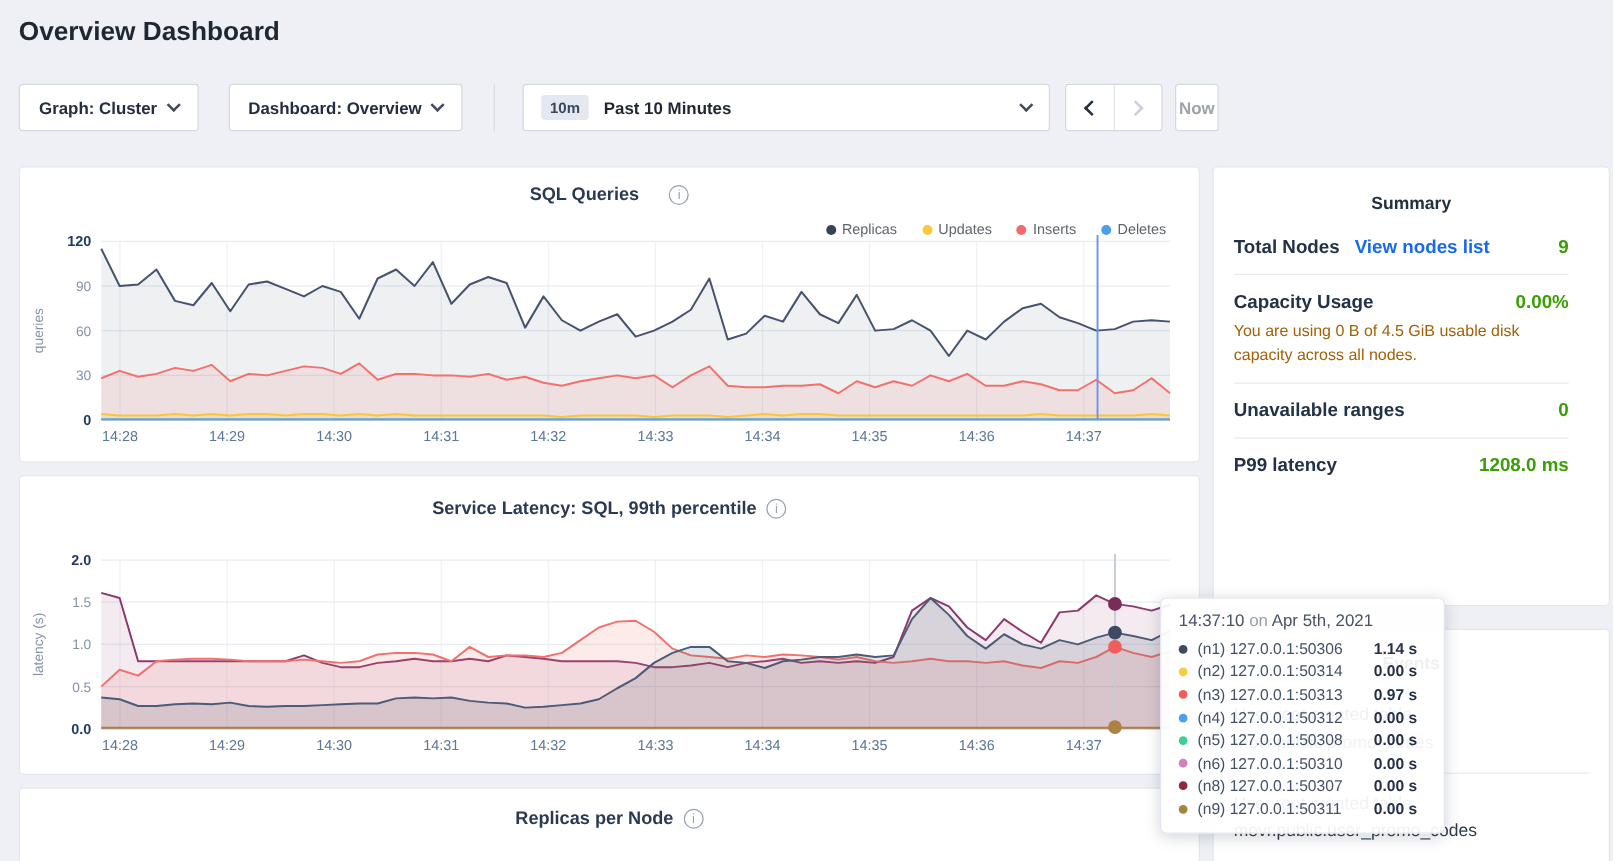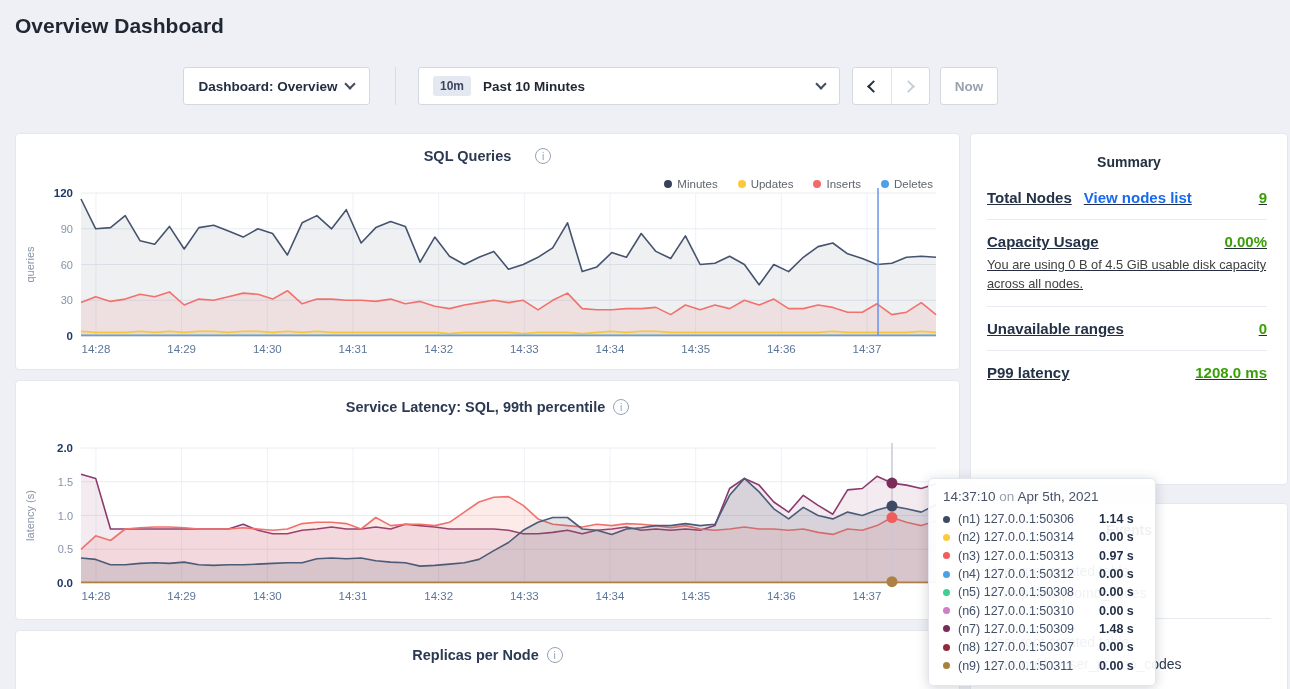--- a/index.html
+++ b/index.html
@@ -32,21 +32,21 @@
   .timepicker .chev { margin-left:auto; }
   .chev { width:8px; height:8px; border-right:2px solid #414b5f; border-bottom:2px solid #414b5f;
     transform:rotate(45deg); margin-top:-4px; display:inline-block; }
   .nav-group { position:absolute; left:837px; width:78px; height:38px; background:#fff;
     border:1px solid #d4d9e1; border-radius:3px; display:flex; }
   .nav-btn { flex:1; display:flex; align-items:center; justify-content:center; cursor:pointer; }
   .nav-btn + .nav-btn { border-left:1px solid #e2e6ec; }
   .arrow { width:9px; height:9px; border-right:2.5px solid #262f3d; border-bottom:2.5px solid #262f3d; }
   .arrow.left  { transform:rotate(135deg); margin-left:4px; }
   .arrow.right { transform:rotate(-45deg); border-color:#c9cfd8; margin-right:4px; }
-  #btn-now { left:925px; width:58px; font-size:13.5px; color:#9aa2ad; cursor:default;align-items:center; }
+  #btn-now { left:925px; width:35px; font-size:13.5px; color:#9aa2ad; cursor:default;align-items:center; }
   
   .card { position:absolute; background:#fff; border:1px solid #e4e7ed; border-radius:4px; }
   #card-sql      { left:15px;  top:133px; width:945px; height:237px; }
   #card-latency  { left:15px;  top:380px; width:945px; height:240px; }
   #card-replicas { left:15px;  top:630px; width:945px; height:200px; }
   #card-summary  { left:970px; top:133px; width:318px; height:352px; }
   #card-events   { left:970px; top:503px; width:318px; height:220px; }
   .chart-title { position:absolute; left:0; right:0; display:flex; align-items:center;
     justify-content:center; gap:8px; font-size:14.5px; font-weight:700; color:#2b3a52; }
   #card-sql .chart-title { top:14px;gap:24px; }
@@ -56,28 +56,28 @@
     color:#97a2b5; font-size:10.5px; line-height:14px; text-align:center; font-style:normal;
     font-weight:400; cursor:pointer; }
   .legend { position:absolute; right:26px; top:44px; display:flex; gap:20px; }
   .legend-item { display:flex; align-items:center; gap:5px; font-size:11.5px; color:#5f646d; cursor:pointer; }
   .legend-dot { width:8px; height:8px; border-radius:50%; }
   .chart-svg { position:absolute; left:0; }
   #chart-sql { top:52px; }
   #chart-latency { top:48px; }
   
   .sum-title { text-align:center; padding-top:20px; font-size:14px; font-weight:700; color:#22303f; }
-  .sum-rows { padding:6px 20px 0 16px;text-decoration:underline; }
+  .sum-rows { padding:6px 32px 0 16px; }
   .sum-row { padding:13px 0; border-bottom:1px solid #e8ebf0; }
   .sum-row:last-child { border-bottom:none; }
   .sum-head { display:flex; align-items:baseline; }
   .sum-label { font-size:15px; font-weight:700; color:#243247; }
   .sum-link { font-size:15px; font-weight:700; color:#1769f0; margin-left:12px; cursor:pointer; }
   .sum-value { margin-left:auto; font-size:15px; font-weight:700; color:#3a9e06; }
-  .sum-sub { margin-top:5px; font-size:12.8px; line-height:19px; color:#404040; }
+  .sum-sub { margin-top:5px; font-size:12.8px; line-height:19px; color:#a16207; }
   
   .ev-title { text-align:center; padding-top:18px; font-size:14px; font-weight:700; color:#22303f; }
   .ev-items { padding:0 16px; margin-top:10px; }
   .ev-item { padding:12px 0 14px 0; font-size:14px; line-height:22px; color:#2c3a4e; }
   .ev-item + .ev-item { border-top:1px solid #e8ebf0; }
   
   .tooltip { position:absolute; left:928px; top:478px; width:228px;
     background:rgba(255,255,255,0.93); border:1px solid #e3e6ec; border-radius:5px;
     box-shadow:0 2px 12px rgba(50,60,80,0.22); padding:10px 14px; z-index:30; }
   .tt-head { font-size:13.5px; color:#475266; margin-bottom:6px; }
@@ -86,20 +86,24 @@
   .tt-dot { width:7px; height:7px; border-radius:50%; margin-right:8px; flex:0 0 auto; }
   .tt-node { width:141px; }
   .tt-val { font-weight:700; color:#233047; }
 </style>
 </head>
 <body>
 
 <h1 class="page-title">Overview Dashboard</h1>
 
 <div class="toolbar">
+  <div class="tb-btn" id="dd-graph">
+    <span>Graph: Cluster</span>
+    <span class="chev"></span>
+  </div>
   <div class="tb-btn" id="dd-dashboard">
     <span>Dashboard: Overview</span>
     <span class="chev"></span>
   </div>
   <div class="vdivider"></div>
   <div class="timepicker">
     <span class="range-badge">10m</span>
     <span class="range-label">Past 10 Minutes</span>
     <span class="chev"></span>
   </div>
@@ -117,21 +121,21 @@
 </div>
 
 <div class="card" id="card-sql">
   <div class="chart-title">
     <span>SQL Queries</span>
     <span class="info-icon">i</span>
   </div>
   <div class="legend" id="legend-sql">
       <div class="legend-item">
         <span class="legend-dot" style="background:#36425a"></span>
-        <span>Minutes</span>
+        <span>Replicas</span>
       </div>
       <div class="legend-item">
         <span class="legend-dot" style="background:#fcc83c"></span>
         <span>Updates</span>
       </div>
       <div class="legend-item">
         <span class="legend-dot" style="background:#f26b6b"></span>
         <span>Inserts</span>
       </div>
       <div class="legend-item">
@@ -318,25 +322,20 @@
         <span class="tt-dot" style="background:#3ecf95"></span>
         <span class="tt-node">(n5) 127.0.0.1:50308</span>
         <span class="tt-val">0.00 s</span>
       </div>
       <div class="tt-row">
         <span class="tt-dot" style="background:#cf7fc4"></span>
         <span class="tt-node">(n6) 127.0.0.1:50310</span>
         <span class="tt-val">0.00 s</span>
       </div>
       <div class="tt-row">
-        <span class="tt-dot" style="background:#7a2b58"></span>
-        <span class="tt-node">(n7) 127.0.0.1:50309</span>
-        <span class="tt-val">1.48 s</span>
-      </div>
-      <div class="tt-row">
         <span class="tt-dot" style="background:#8e2c3c"></span>
         <span class="tt-node">(n8) 127.0.0.1:50307</span>
         <span class="tt-val">0.00 s</span>
       </div>
       <div class="tt-row">
         <span class="tt-dot" style="background:#a5833f"></span>
         <span class="tt-node">(n9) 127.0.0.1:50311</span>
         <span class="tt-val">0.00 s</span>
       </div>
     </div>

